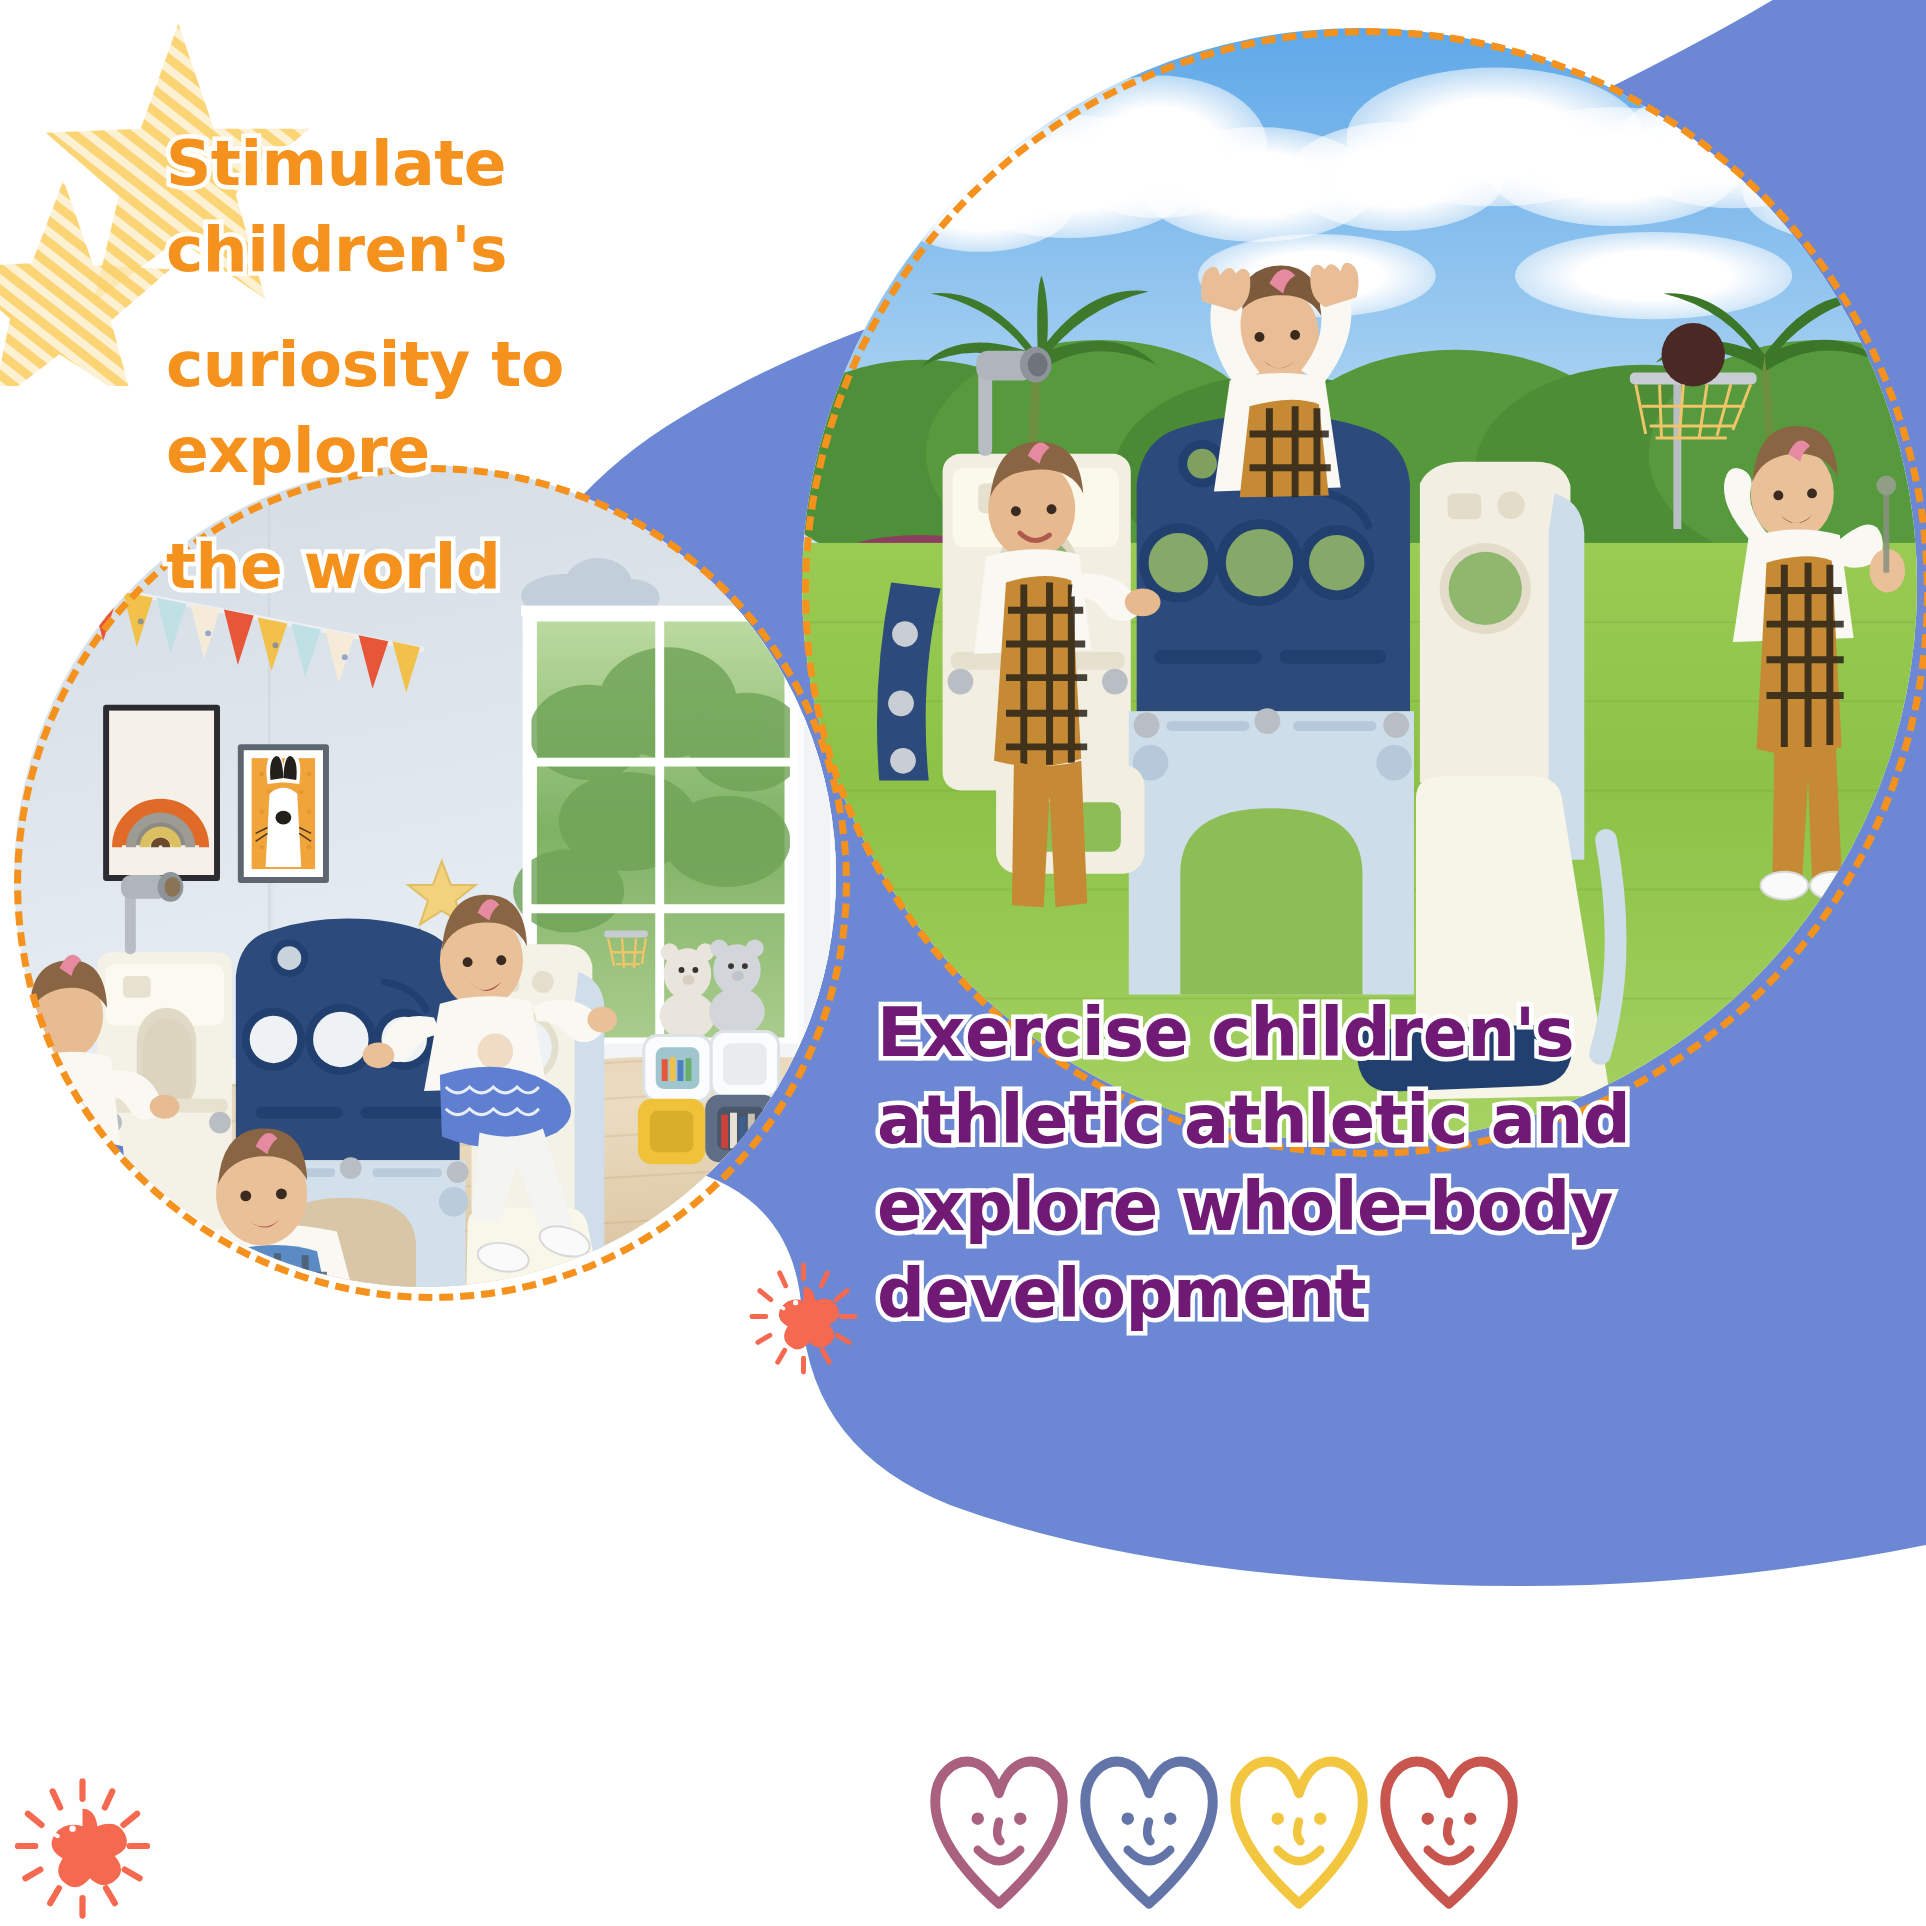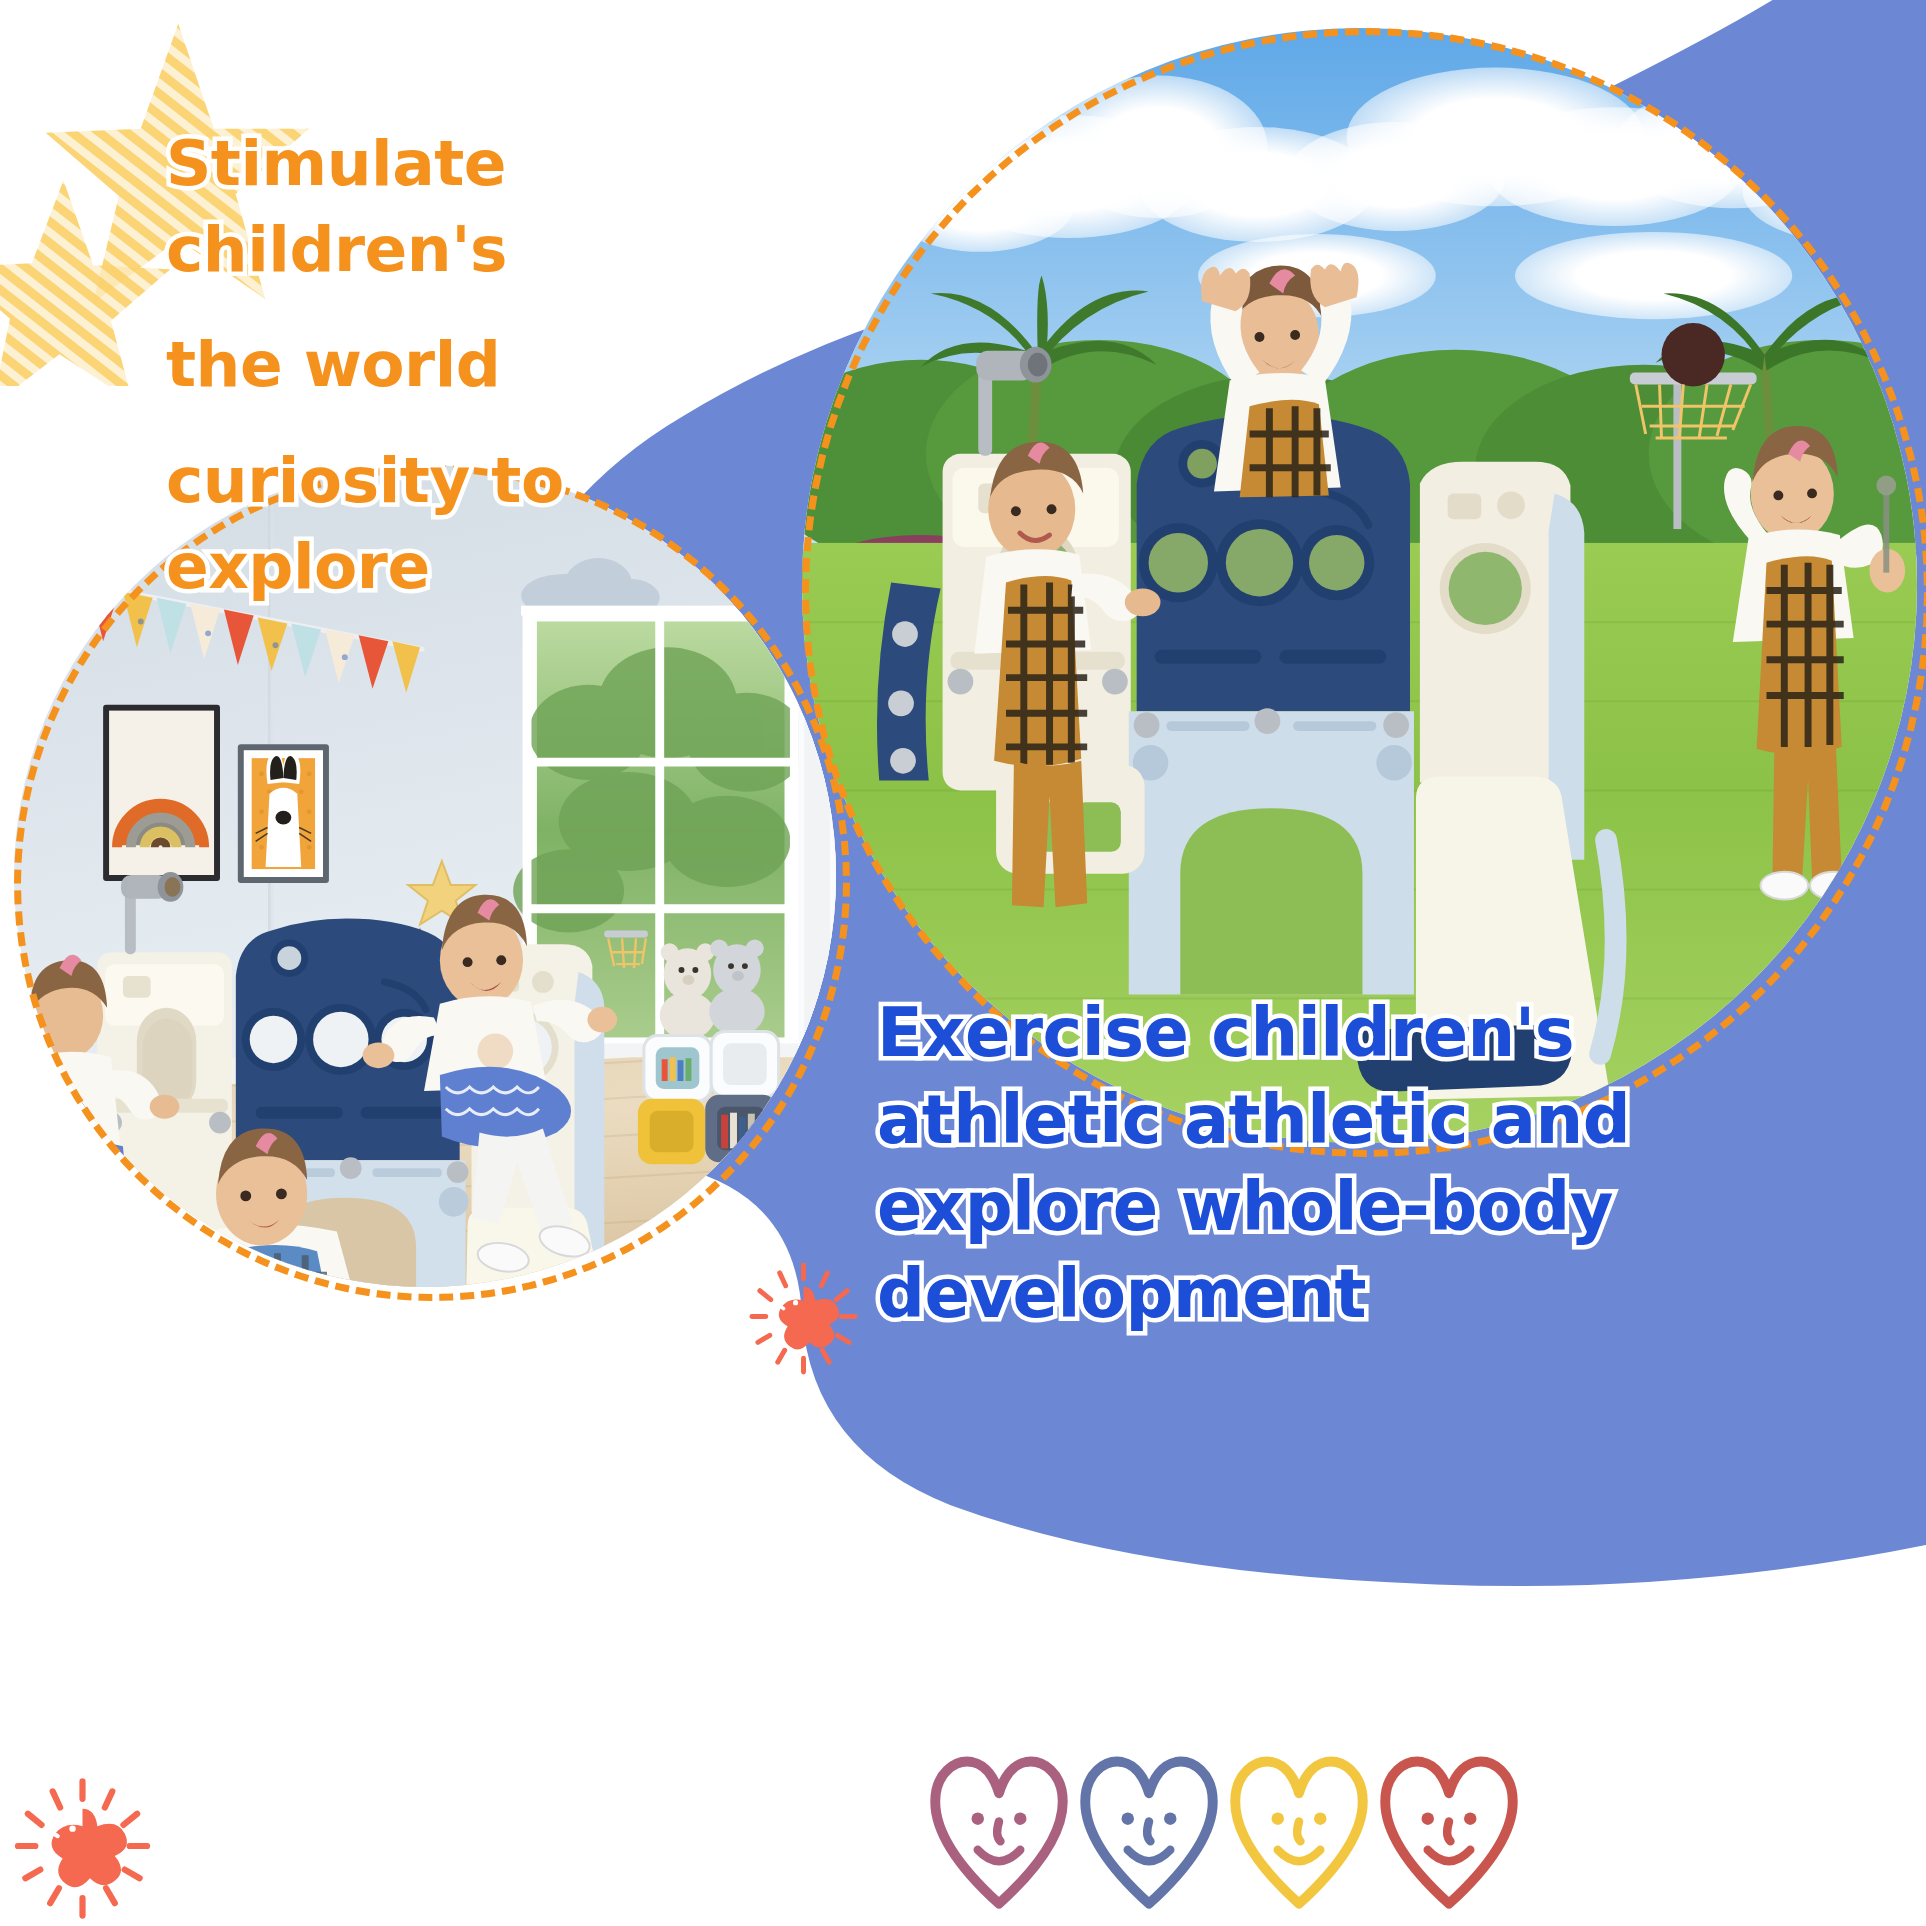--- a/index.html
+++ b/index.html
@@ -17,21 +17,21 @@
   .headline{position:absolute;left:166px;top:91px;width:644px;z-index:6;
      font-family:"DejaVu Sans","Liberation Sans",sans-serif;
      font-weight:bold;font-size:63px;line-height:1.36;color:#F5921E;
      letter-spacing:-0.5px;
      -webkit-text-stroke:9px #ffffff;paint-order:stroke fill;}
   .headline span{display:block;margin-top:30px;}
 
   
   .headline2{position:absolute;left:877px;top:990px;width:1000px;z-index:6;
      font-family:"DejaVu Sans","Liberation Sans",sans-serif;
-     font-weight:bold;font-size:67px;line-height:1.30;color:#1d4ed8;
+     font-weight:bold;font-size:67px;line-height:1.30;color:#701a75;
      letter-spacing:-0.5px;
      -webkit-text-stroke:9px #ffffff;paint-order:stroke fill;}
   .headline2 span{display:block;}
 
   
   .photo-circle{position:absolute;border-radius:50%;overflow:hidden;z-index:4;
      background:#fff;}
   .photo-ring{position:absolute;border-radius:50%;z-index:5;pointer-events:none;
      border:7px dashed #F5921E;}
 
@@ -642,22 +642,22 @@
         <ellipse cx="234" cy="912" rx="46" ry="10" fill="#000" opacity="0.14"></ellipse>
         <circle cx="232" cy="884" r="42" fill="#4A2B25"></circle>
         <circle cx="218" cy="868" r="14" fill="#6B4038" opacity="0.6"></circle>
       </g>
     </svg>
   </div>
   <div class="photo-ring" id="ring-indoor"></div>
 
   <div class="headline">
     <span>Stimulate children's</span>
+    <span>curiosity to explore</span>
     <span>the world</span>
-    <span>curiosity to explore</span>
   </div>
 
   <div class="headline2">
     <span>Exercise children's</span>
     <span>athletic athletic and</span>
     <span>explore whole-body</span>
     <span>development</span>
   </div>
 
   <svg class="doodle-star" id="star-mid" viewBox="0 0 120 120">

